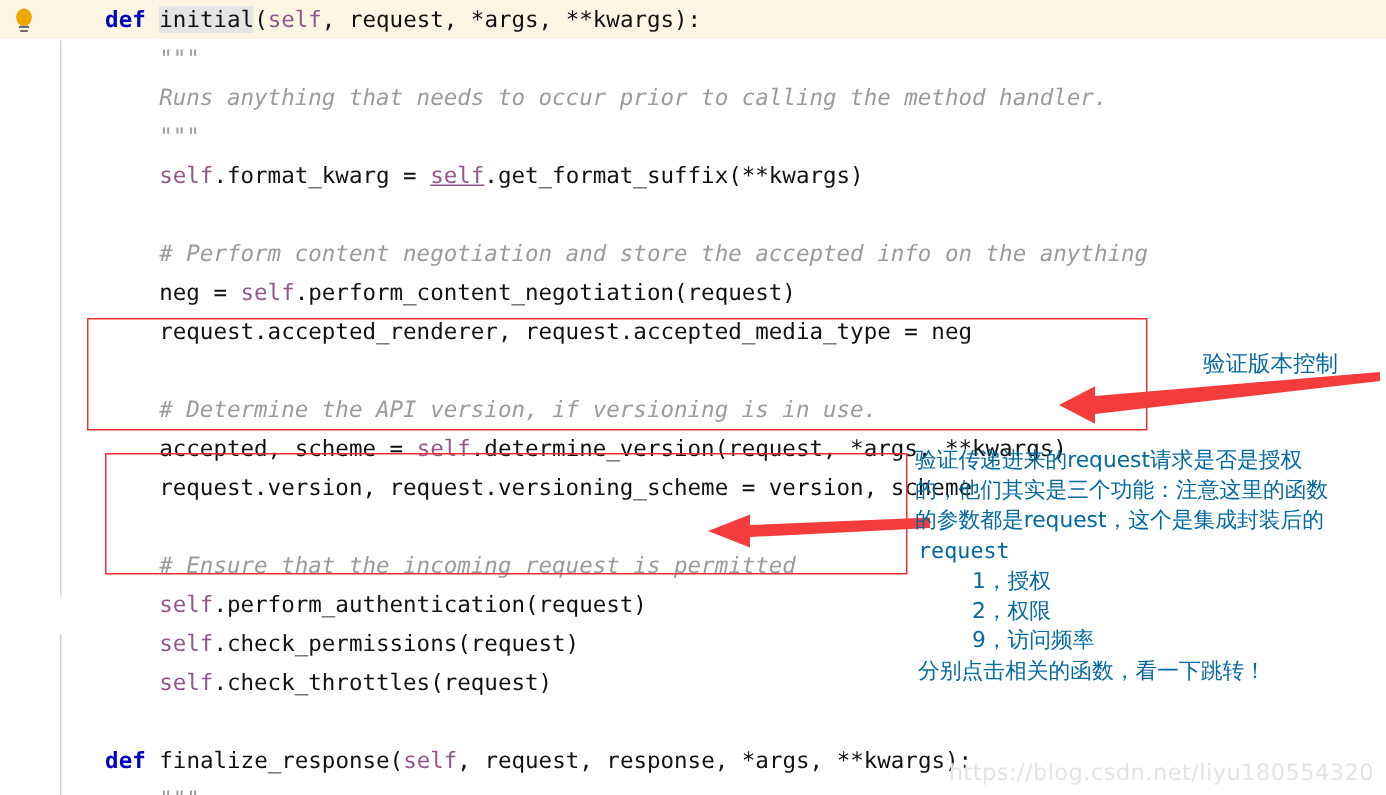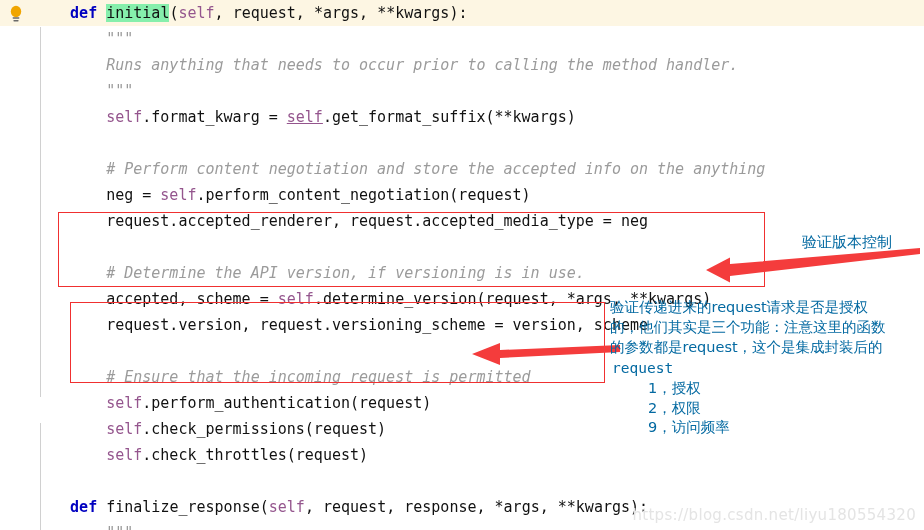--- a/index.html
+++ b/index.html
@@ -53,21 +53,21 @@
     font-size: 15px;
     color: #111111;
     letter-spacing: 0px;
   }
   .tok-kw      { color: #0000c0; font-weight: bold; }
   .tok-self    { color: #94558d; }
   .tok-selflink{ color: #94558d; text-decoration: underline; }
   .tok-com     { color: #9b9b9b; font-style: italic; }
   .tok-doc     { color: #9b9b9b; font-style: italic; }
   .tok-plain   { color: #111111; }
-  .sel-hl      { background: #86efac; }
+  .sel-hl      { background: #e5e5e5; }
 
   
   .redbox {
     position: absolute;
     border: 1.6px solid #f03030;
     background: transparent;
     pointer-events: none;
   }
 
   
@@ -161,16 +161,17 @@
   <div class="anno anno-title" style="left:802px; top:232px;">验证版本控制</div>
 
   <div class="anno" style="left:610px; top:297px;">验证传递进来的request请求是否是授权</div>
   <div class="anno" style="left:610px; top:317px;">的，他们其实是三个功能：注意这里的函数</div>
   <div class="anno" style="left:610px; top:337px;">的参数都是request，这个是集成封装后的</div>
   <div class="anno anno-mono" style="left:612px; top:358px;">request</div>
 
   <div class="anno" style="left:648px; top:378px;">1，授权</div>
   <div class="anno" style="left:648px; top:398px;">2，权限</div>
   <div class="anno" style="left:648px; top:417px;">9，访问频率</div>
+  <div class="anno" style="left:612px; top:438px;">分别点击相关的函数，看一下跳转！</div>
 
   <div class="watermark">https://blog.csdn.net/liyu180554320</div>
 
 </div>
 
 </body></html>

